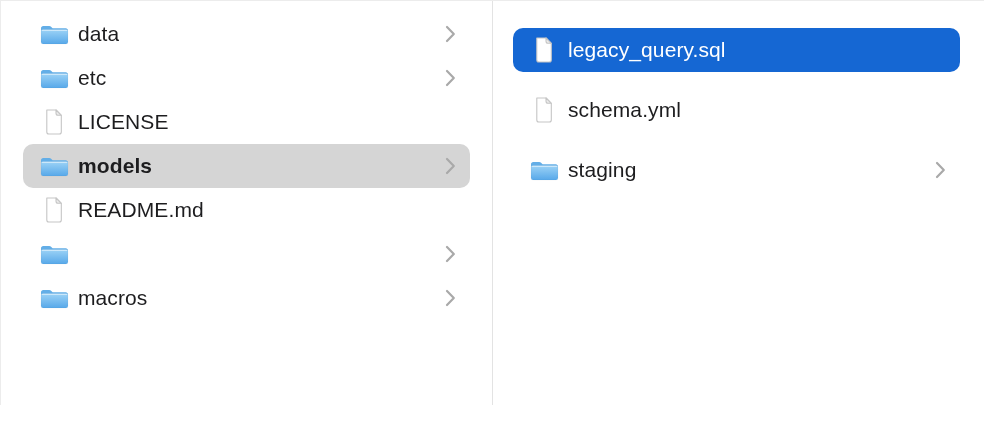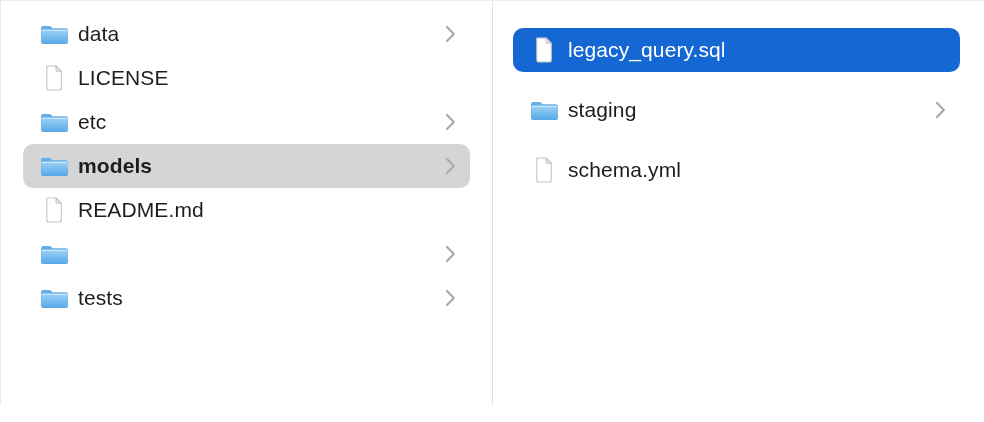--- a/index.html
+++ b/index.html
@@ -89,48 +89,48 @@
         </span>
         <span class="label">data</span>
         <span class="chev">
           <svg width="11" height="18" viewBox="0 0 11 18" aria-hidden="true">
             <path d="M2 2 L8.8 9 L2 16" fill="none" stroke="#a9a9a9" stroke-width="2.2" stroke-linecap="round" stroke-linejoin="round"></path>
           </svg>
         </span>
       </div>
       <div class="row">
         <span class="icon">
+          <svg width="29" height="23" viewBox="0 0 29 23" aria-hidden="true">
+            <defs>
+              <linearGradient id="gfold" x1="0" y1="0" x2="0" y2="1">
+                <stop offset="0" stop-color="#9dd3f6"></stop>
+                <stop offset="1" stop-color="#57a8e9"></stop>
+              </linearGradient>
+            </defs>
+            <path d="M1 5.2 C1 3.99 1.99 3 3.2 3 h6.1 c0.55 0 1.08 0.2 1.49 0.57 L12.6 5.2 H25.8 C27 5.2 28 6.2 28 7.4 V9 H1 Z" fill="#63aee7"></path>
+            <rect x="1" y="6.4" width="27" height="14.6" rx="2.2" fill="url(#gfold)" stroke="rgba(0,0,0,0.06)" stroke-width="0.6"></rect>
+            <rect x="1.4" y="6.7" width="26.2" height="1.2" rx="0.6" fill="#ffffff" opacity="0.5"></rect>
+          </svg>
+        </span>
+        <span class="label">etc</span>
+        <span class="chev">
+          <svg width="11" height="18" viewBox="0 0 11 18" aria-hidden="true">
+            <path d="M2 2 L8.8 9 L2 16" fill="none" stroke="#a9a9a9" stroke-width="2.2" stroke-linecap="round" stroke-linejoin="round"></path>
+          </svg>
+        </span>
+      </div>
+      <div class="row">
+        <span class="icon">
           <svg width="20" height="26" viewBox="0 0 20 26" aria-hidden="true">
             <path d="M2.8 1 H12 L17.3 6.3 V23 a2 2 0 0 1 -2 2 H4.8 a2 2 0 0 1 -2 -2 Z" fill="#ffffff" stroke="#c5c5c5" stroke-width="1.1" stroke-linejoin="round"></path>
             <path d="M12 1 L12 4.3 a2 2 0 0 0 2 2 L17.3 6.3 Z" fill="#ededed" stroke="#c5c5c5" stroke-width="1.1" stroke-linejoin="round"></path>
           </svg>
         </span>
         <span class="label">LICENSE</span>
       </div>
-      <div class="row">
-        <span class="icon">
-          <svg width="29" height="23" viewBox="0 0 29 23" aria-hidden="true">
-            <defs>
-              <linearGradient id="gfold" x1="0" y1="0" x2="0" y2="1">
-                <stop offset="0" stop-color="#9dd3f6"></stop>
-                <stop offset="1" stop-color="#57a8e9"></stop>
-              </linearGradient>
-            </defs>
-            <path d="M1 5.2 C1 3.99 1.99 3 3.2 3 h6.1 c0.55 0 1.08 0.2 1.49 0.57 L12.6 5.2 H25.8 C27 5.2 28 6.2 28 7.4 V9 H1 Z" fill="#63aee7"></path>
-            <rect x="1" y="6.4" width="27" height="14.6" rx="2.2" fill="url(#gfold)" stroke="rgba(0,0,0,0.06)" stroke-width="0.6"></rect>
-            <rect x="1.4" y="6.7" width="26.2" height="1.2" rx="0.6" fill="#ffffff" opacity="0.5"></rect>
-          </svg>
-        </span>
-        <span class="label">etc</span>
-        <span class="chev">
-          <svg width="11" height="18" viewBox="0 0 11 18" aria-hidden="true">
-            <path d="M2 2 L8.8 9 L2 16" fill="none" stroke="#a9a9a9" stroke-width="2.2" stroke-linecap="round" stroke-linejoin="round"></path>
-          </svg>
-        </span>
-      </div>
       <div class="row sel-gray">
         <span class="icon">
           <svg width="29" height="23" viewBox="0 0 29 23" aria-hidden="true">
             <defs>
               <linearGradient id="gfold" x1="0" y1="0" x2="0" y2="1">
                 <stop offset="0" stop-color="#9dd3f6"></stop>
                 <stop offset="1" stop-color="#57a8e9"></stop>
               </linearGradient>
             </defs>
             <path d="M1 5.2 C1 3.99 1.99 3 3.2 3 h6.1 c0.55 0 1.08 0.2 1.49 0.57 L12.6 5.2 H25.8 C27 5.2 28 6.2 28 7.4 V9 H1 Z" fill="#63aee7"></path>
@@ -181,62 +181,62 @@
               <linearGradient id="gfold" x1="0" y1="0" x2="0" y2="1">
                 <stop offset="0" stop-color="#9dd3f6"></stop>
                 <stop offset="1" stop-color="#57a8e9"></stop>
               </linearGradient>
             </defs>
             <path d="M1 5.2 C1 3.99 1.99 3 3.2 3 h6.1 c0.55 0 1.08 0.2 1.49 0.57 L12.6 5.2 H25.8 C27 5.2 28 6.2 28 7.4 V9 H1 Z" fill="#63aee7"></path>
             <rect x="1" y="6.4" width="27" height="14.6" rx="2.2" fill="url(#gfold)" stroke="rgba(0,0,0,0.06)" stroke-width="0.6"></rect>
             <rect x="1.4" y="6.7" width="26.2" height="1.2" rx="0.6" fill="#ffffff" opacity="0.5"></rect>
           </svg>
         </span>
-        <span class="label">tests</span>
+        <span class="label">macros</span>
         <span class="chev">
           <svg width="11" height="18" viewBox="0 0 11 18" aria-hidden="true">
             <path d="M2 2 L8.8 9 L2 16" fill="none" stroke="#a9a9a9" stroke-width="2.2" stroke-linecap="round" stroke-linejoin="round"></path>
           </svg>
         </span>
       </div>
     </div>
   <div class="col col-right">
       <div class="row sel-blue">
         <span class="icon">
           <svg width="20" height="26" viewBox="0 0 20 26" aria-hidden="true">
             <path d="M2.8 1 H12 L17.3 6.3 V23 a2 2 0 0 1 -2 2 H4.8 a2 2 0 0 1 -2 -2 Z" fill="#ffffff" stroke="#c5c5c5" stroke-width="1.1" stroke-linejoin="round"></path>
             <path d="M12 1 L12 4.3 a2 2 0 0 0 2 2 L17.3 6.3 Z" fill="#ededed" stroke="#c5c5c5" stroke-width="1.1" stroke-linejoin="round"></path>
           </svg>
         </span>
         <span class="label">legacy_query.sql</span>
       </div>
       <div class="row">
         <span class="icon">
+          <svg width="20" height="26" viewBox="0 0 20 26" aria-hidden="true">
+            <path d="M2.8 1 H12 L17.3 6.3 V23 a2 2 0 0 1 -2 2 H4.8 a2 2 0 0 1 -2 -2 Z" fill="#ffffff" stroke="#c5c5c5" stroke-width="1.1" stroke-linejoin="round"></path>
+            <path d="M12 1 L12 4.3 a2 2 0 0 0 2 2 L17.3 6.3 Z" fill="#ededed" stroke="#c5c5c5" stroke-width="1.1" stroke-linejoin="round"></path>
+          </svg>
+        </span>
+        <span class="label">schema.yml</span>
+      </div>
+      <div class="row">
+        <span class="icon">
           <svg width="29" height="23" viewBox="0 0 29 23" aria-hidden="true">
             <defs>
               <linearGradient id="gfold" x1="0" y1="0" x2="0" y2="1">
                 <stop offset="0" stop-color="#9dd3f6"></stop>
                 <stop offset="1" stop-color="#57a8e9"></stop>
               </linearGradient>
             </defs>
             <path d="M1 5.2 C1 3.99 1.99 3 3.2 3 h6.1 c0.55 0 1.08 0.2 1.49 0.57 L12.6 5.2 H25.8 C27 5.2 28 6.2 28 7.4 V9 H1 Z" fill="#63aee7"></path>
             <rect x="1" y="6.4" width="27" height="14.6" rx="2.2" fill="url(#gfold)" stroke="rgba(0,0,0,0.06)" stroke-width="0.6"></rect>
             <rect x="1.4" y="6.7" width="26.2" height="1.2" rx="0.6" fill="#ffffff" opacity="0.5"></rect>
           </svg>
         </span>
         <span class="label">staging</span>
         <span class="chev">
           <svg width="11" height="18" viewBox="0 0 11 18" aria-hidden="true">
             <path d="M2 2 L8.8 9 L2 16" fill="none" stroke="#a9a9a9" stroke-width="2.2" stroke-linecap="round" stroke-linejoin="round"></path>
           </svg>
         </span>
-      </div>
-      <div class="row">
-        <span class="icon">
-          <svg width="20" height="26" viewBox="0 0 20 26" aria-hidden="true">
-            <path d="M2.8 1 H12 L17.3 6.3 V23 a2 2 0 0 1 -2 2 H4.8 a2 2 0 0 1 -2 -2 Z" fill="#ffffff" stroke="#c5c5c5" stroke-width="1.1" stroke-linejoin="round"></path>
-            <path d="M12 1 L12 4.3 a2 2 0 0 0 2 2 L17.3 6.3 Z" fill="#ededed" stroke="#c5c5c5" stroke-width="1.1" stroke-linejoin="round"></path>
-          </svg>
-        </span>
-        <span class="label">schema.yml</span>
       </div>
     </div>
 </div>
 
 </body></html>

